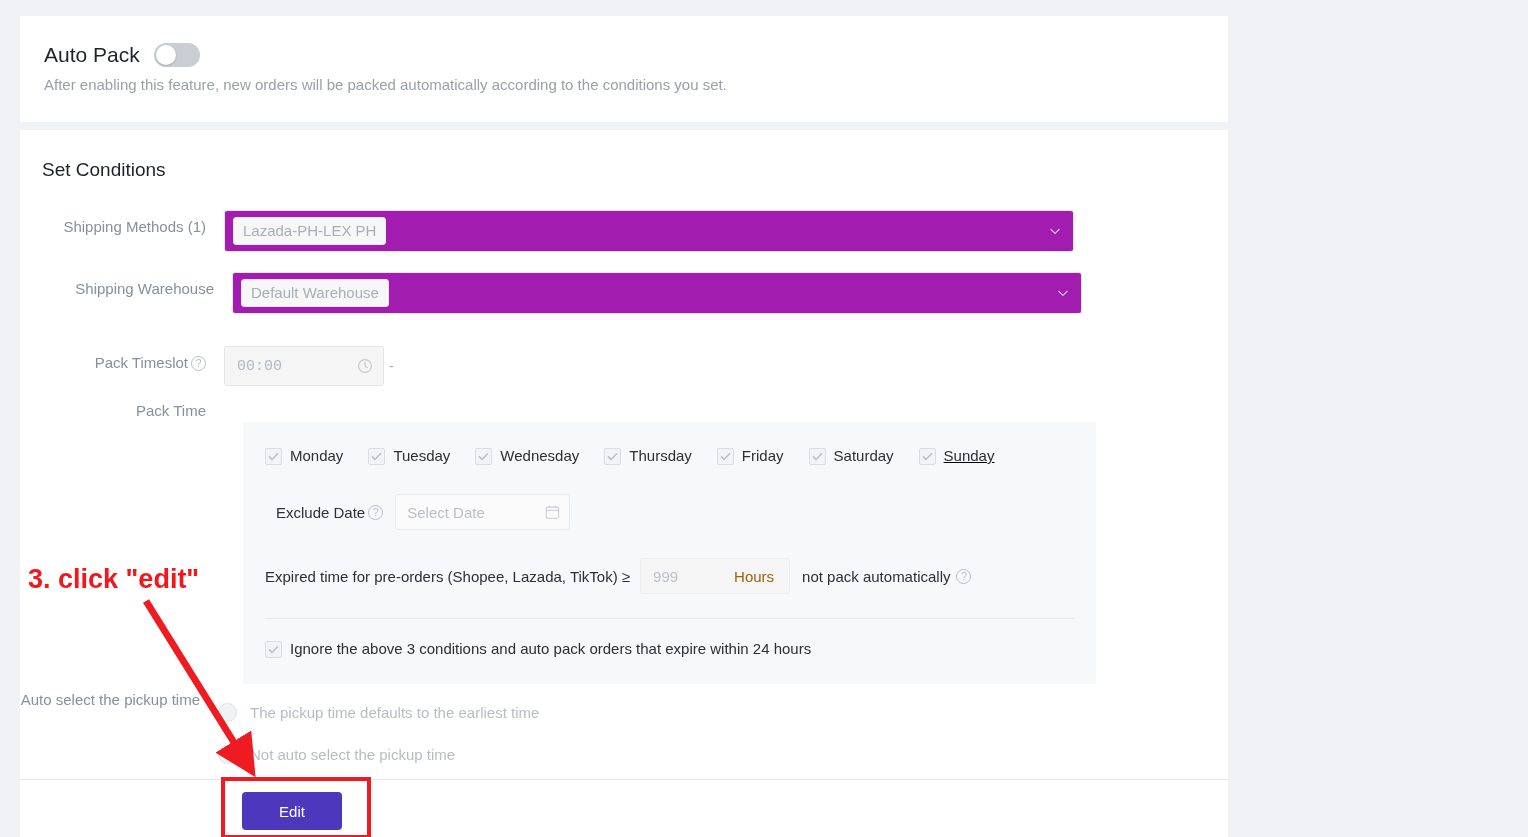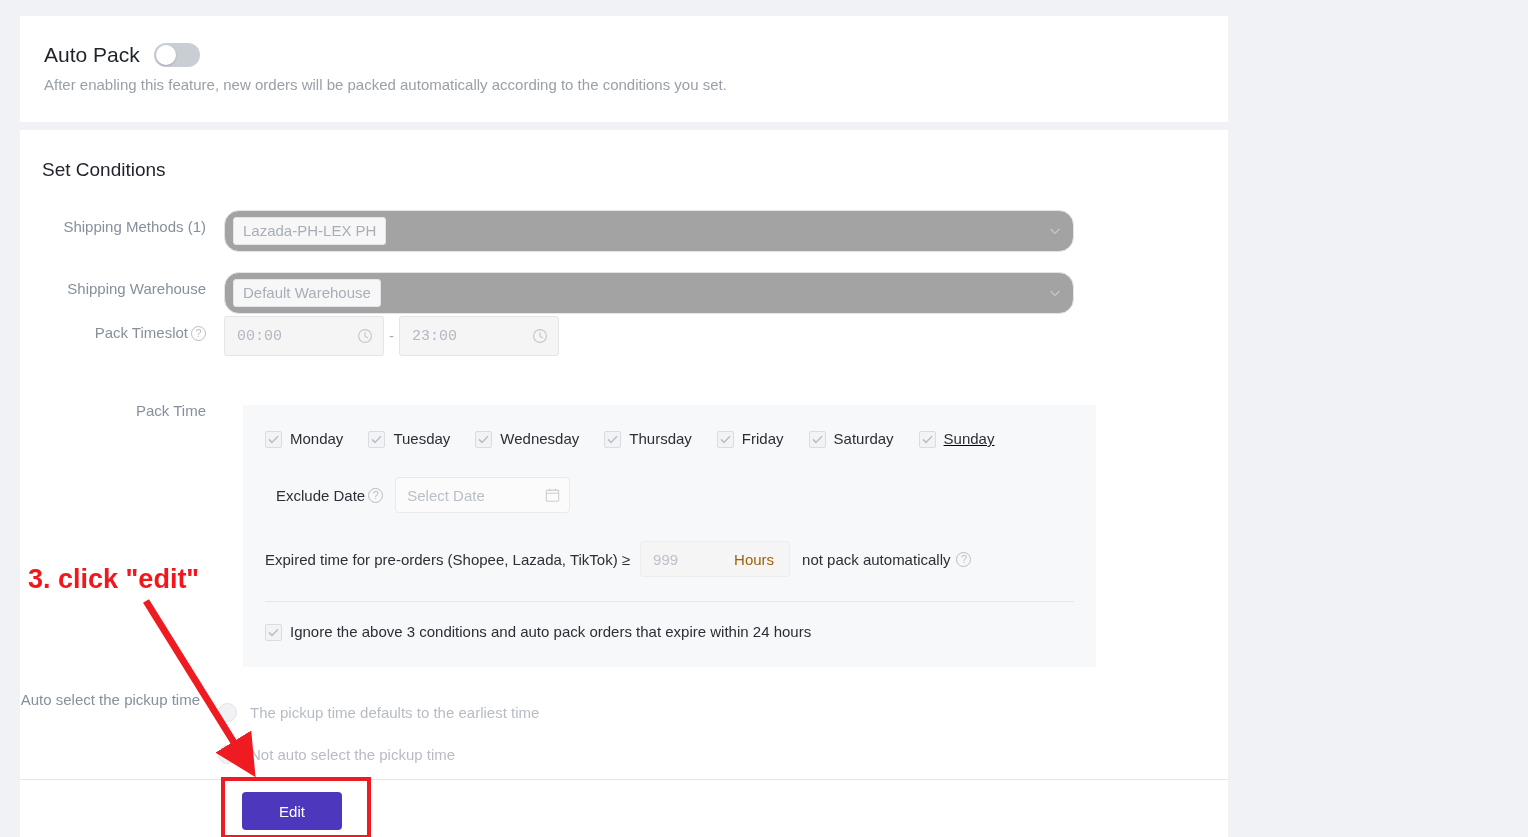--- a/index.html
+++ b/index.html
@@ -97,23 +97,23 @@
     text-align: center;
     vertical-align: 1px;
     margin-left: 3px;
     cursor: help;
   }
 
   
   .sel {
     position: relative;
     width: 850px; height: 42px;
-    background: #a3a3a3;
+    background: #a21caf;
     border: 1px solid #e3e5e8;
-    border-radius: 15px;
+    border-radius: 3px;
     display: flex;
     align-items: center;
     padding: 0 34px 0 8px;
     cursor: not-allowed;
   }
   .tag {
     border: 1px solid #e3e5e8;
     background: #f7f7f7;
     border-radius: 3px;
     padding: 3px 9px;
@@ -148,21 +148,21 @@
   .tinput .ico {
     position: absolute; right: 10px; top: 50%;
     transform: translateY(-50%);
     width: 16px; height: 16px; opacity: .55;
   }
   .dash { margin: 0 5px; color: #a9afb8; font-size: 15px; line-height: 40px; }
 
   
   .panel {
     position: absolute;
-    left: 243px; top: 405px;
+    left: 243px; top: 422px;
     width: 853px; height: 262px;
     background: #f7f8f9;
     padding: 18px 22px 0 22px;
   }
   .days {
     display: flex;
     align-items: center;
     gap: 0;
     padding-top: 6px;
   }
@@ -318,56 +318,47 @@
     <div class="sel">
       <span class="tag">Lazada-PH-LEX PH</span>
       <span class="chev">
         <svg width="12" height="12" viewBox="0 0 12 12">
             <path d="M1.5 4 L6 8.5 L10.5 4" fill="none" stroke="#c3c7ce" stroke-width="1.2"></path>
           </svg>
       </span>
     </div>
   </div>
 
-  <div class="form-row" style="left:20px; top:272px;">
+  <div class="form-row" style="left:28px; top:272px;">
     <div class="form-label">Shipping Warehouse</div>
     <div class="sel">
       <span class="tag">Default Warehouse</span>
       <span class="chev">
         <svg width="12" height="12" viewBox="0 0 12 12">
             <path d="M1.5 4 L6 8.5 L10.5 4" fill="none" stroke="#c3c7ce" stroke-width="1.2"></path>
           </svg>
       </span>
     </div>
   </div>
 
-  <div class="form-row" style="left:20px; top:316px;">
+  <div class="form-row" style="left:20px; top:346px;">
     <div class="form-label">
       <span>Pack Timeslot</span><span class="qmark">?</span>
     </div>
     <div style="display:flex; align-items:center;">
       <div class="tinput">
         <span>00:00</span>
         <span class="ico">
           <svg width="16" height="16" viewBox="0 0 16 16">
               <circle cx="8" cy="8" r="6.4" fill="none" stroke="#9aa0a8" stroke-width="1.1"></circle>
               <path d="M8 4.3 V8.2 L10.6 9.7" fill="none" stroke="#9aa0a8" stroke-width="1.1" stroke-linecap="round"></path>
             </svg>
         </span>
       </div>
       <span class="dash">-</span>
-      <div class="tinput">
-        <span>23:00</span>
-        <span class="ico">
-          <svg width="16" height="16" viewBox="0 0 16 16">
-              <circle cx="8" cy="8" r="6.4" fill="none" stroke="#9aa0a8" stroke-width="1.1"></circle>
-              <path d="M8 4.3 V8.2 L10.6 9.7" fill="none" stroke="#9aa0a8" stroke-width="1.1" stroke-linecap="round"></path>
-            </svg>
-        </span>
-      </div>
     </div>
   </div>
 
   <div class="form-row" style="left:20px; top:394px;">
     <div class="form-label">Pack Time</div>
   </div>
 
   <div class="panel">
 
     <div class="days">

